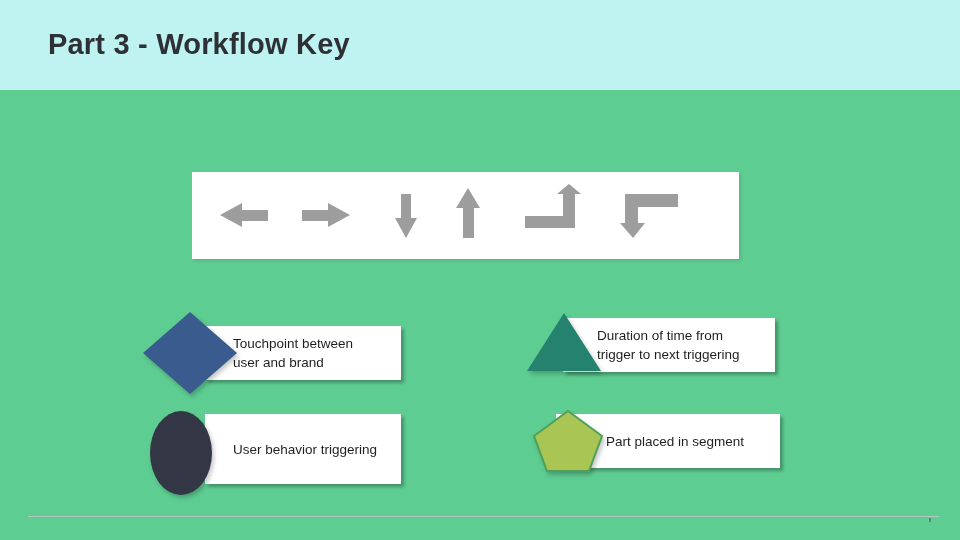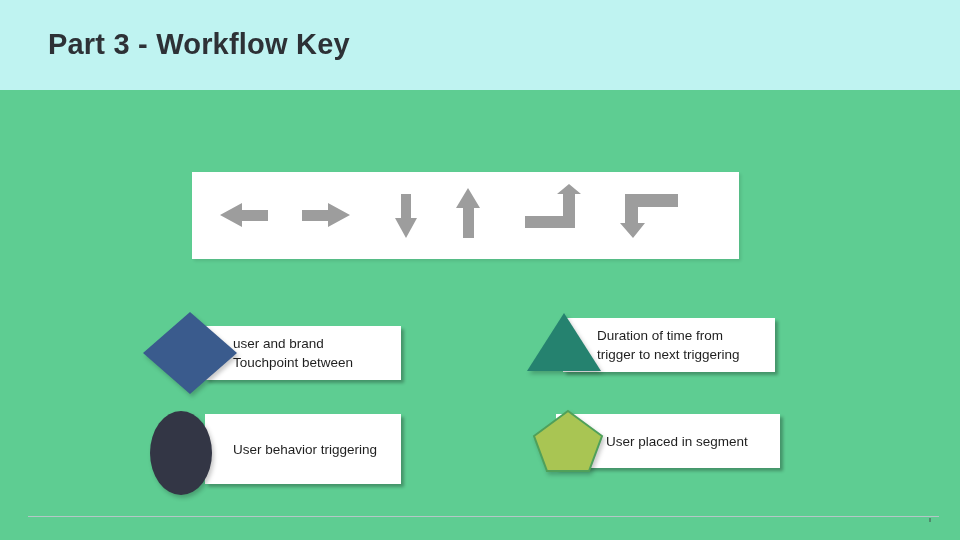--- a/index.html
+++ b/index.html
@@ -89,22 +89,22 @@
       <polygon points="28,43 50,31 50,38 76,38 76,49 50,49 50,55" fill="#9d9d9d"></polygon>
       <polygon points="158,43 136,31 136,38 110,38 110,49 136,49 136,55" fill="#9d9d9d"></polygon>
       <polygon points="209,22 219,22 219,46 225,46 214,66 203,46 209,46" fill="#9d9d9d"></polygon>
       <polygon points="276,16 288,36 282,36 282,66 271,66 271,36 264,36" fill="#9d9d9d"></polygon>
       <polygon points="333,56 333,44 371,44 371,22 365,22 377,12 389,22 383,22 383,56" fill="#9d9d9d"></polygon>
       <polygon points="486,22 486,35 446,35 446,51 453,51 441,66 428,51 433,51 433,22" fill="#9d9d9d"></polygon>
     </svg>
   </div>
 
   <div class="card card-1">
+    <span>Touchpoint between</span>
     <span>user and brand</span>
-    <span>Touchpoint between</span>
   </div>
   <svg class="shape shape-diamond" width="100" height="94">
     <polygon points="50,6 97,47 50,88 3,47" fill="#3a5b8d"></polygon>
   </svg>
 
   <div class="card card-2">
     <span>User behavior triggering</span>
   </div>
   <svg class="shape shape-ellipse" width="68" height="90">
     <ellipse cx="33" cy="45" rx="31" ry="42" fill="#333645"></ellipse>
@@ -112,21 +112,21 @@
 
   <div class="card card-3">
     <span>Duration of time from</span>
     <span>trigger to next triggering</span>
   </div>
   <svg class="shape shape-triangle" width="86" height="70">
     <polygon points="42,7 79,65 5,65" fill="#25826f"></polygon>
   </svg>
 
   <div class="card card-4">
-    <span>User placed in segment</span>
+    <span>Part placed in segment</span>
   </div>
   <svg class="shape shape-pentagon" width="78" height="72">
     <polygon points="38,7 72,32 59,67 17,67 4,32" stroke-width="2" fill="#a9c553" stroke="#4fa05a"></polygon>
   </svg>
 
   <div class="footer-line"></div>
   <div class="footer-mark"></div>
 
 </div>
 

